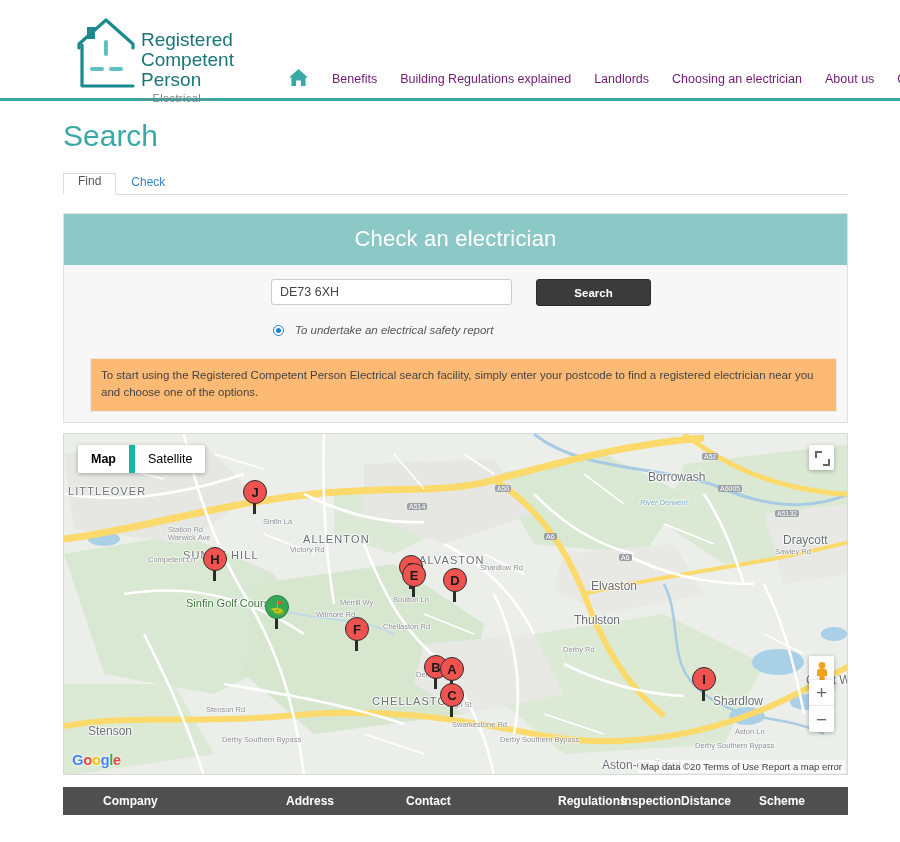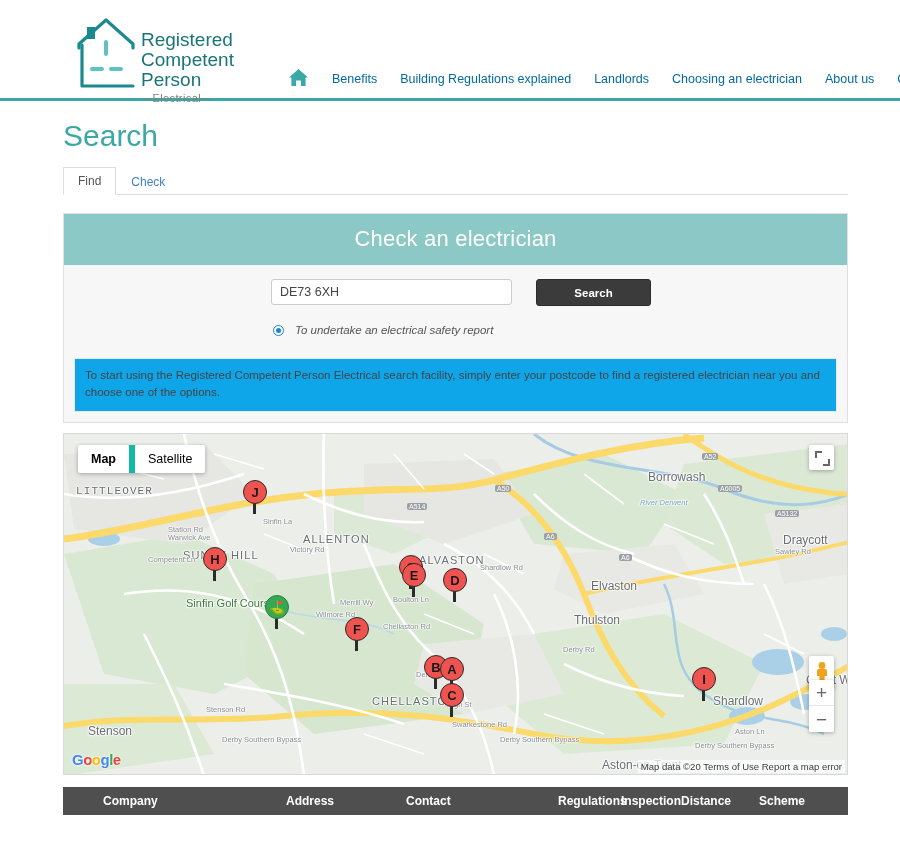--- a/index.html
+++ b/index.html
@@ -34,37 +34,37 @@
     margin-top:2px; white-space:nowrap;
   }
   .logo-sub .dash{ color:#7a8183; }
 
   .main-nav{
     position:absolute; left:288px; top:68px;
     display:flex; align-items:center; gap:0;
   }
   .nav-home{ margin-right:22px; display:block; }
   .main-nav a{
-    color:#0369a1; text-decoration:none; font-size:12.5px;
+    color:#701a75; text-decoration:none; font-size:12.5px;
     margin-right:23px; white-space:nowrap;
   }
   .main-nav a:last-child{ margin-right:0; }
 
   
   .page-title{
     color:#3aa8a4; font-size:30px; font-weight:400;
     margin:18px 0 0 63px; line-height:34px;
   }
   .tabs{
     margin:14px 0 0 63px; width:785px;
     border-bottom:1px solid #ddd;
     display:flex; align-items:flex-end; height:28px;
   }
   .tab{
-    font-size:12px; padding:6px 14px 6px 14px;
+    font-size:12px; padding:0 14px 6px 14px;
     line-height:14px; cursor:pointer;
     border:1px solid transparent; border-bottom:none;
     position:relative; top:1px;
   }
   .tab.active{
     background:#fff; border-color:#ddd;
     border-bottom:1px solid #fff; color:#555;
   }
   .tab.inactive{ color:#3b82c4; }
 
@@ -106,22 +106,22 @@
   }
   .radio.checked{ border-color:#1b84d8; }
   .radio.checked::after{
     content:""; position:absolute; left:2px; top:2px;
     width:5px; height:5px; border-radius:50%; background:#1b84d8;
   }
   .radio-label{
     font-size:11.5px; font-style:italic; color:#555; white-space:nowrap;
   }
   .help-box{
-    margin:14px 10px 10px 10px; padding:8px 10px 10px 10px;
-    background:#0ea5e9; border:1px solid #e8e8e8;
+    margin:14px 10px 10px 26px; padding:8px 10px 10px 10px;
+    background:#fdba74; border:1px solid #e8e8e8;
     font-size:11.5px; line-height:17px; color:#444;
   }
 
   
   .map{
     margin:10px 0 0 63px; width:785px; height:342px;
     position:relative; overflow:hidden; background:#e8eae5;
     border:1px solid #d9d9d9;
     font-family:"Liberation Sans", sans-serif;
   }
@@ -381,21 +381,21 @@
     <div>−</div>
   </div>
 
   <div class="gmaps-logo">
     <span>G</span><span>o</span><span>o</span><span>g</span><span>l</span><span>e</span>
   </div>
 
   <div class="map-attrib">Map data ©20  Terms of Use  Report a map error</div>
 
   <div id="map-overlays">
-      <div class="lbl town" style="left: 12px; top: 51px; font-family: Liberation Mono, monospace;">LITTLEOVER</div>
+      <div class="lbl town" style="left: 4px; top: 51px;">LITTLEOVER</div>
       <div class="lbl town" style="left: 239px; top: 99px;">ALLENTON</div>
       <div class="lbl town" style="left: 355px; top: 120px;">ALVASTON</div>
       <div class="lbl town" style="left: 119px; top: 115px;">SUNNY HILL</div>
       <div class="lbl town" style="left: 308px; top: 261px;">CHELLASTON</div>
       <div class="lbl place" style="left: 584px; top: 36px;">Borrowash</div>
       <div class="lbl place" style="left: 719px; top: 99px;">Draycott</div>
       <div class="lbl place" style="left: 527px; top: 145px;">Elvaston</div>
       <div class="lbl place" style="left: 510px; top: 179px;">Thulston</div>
       <div class="lbl place" style="left: 649px; top: 260px;">Shardlow</div>
       <div class="lbl place" style="left: 24px; top: 290px;">Stenson</div>

